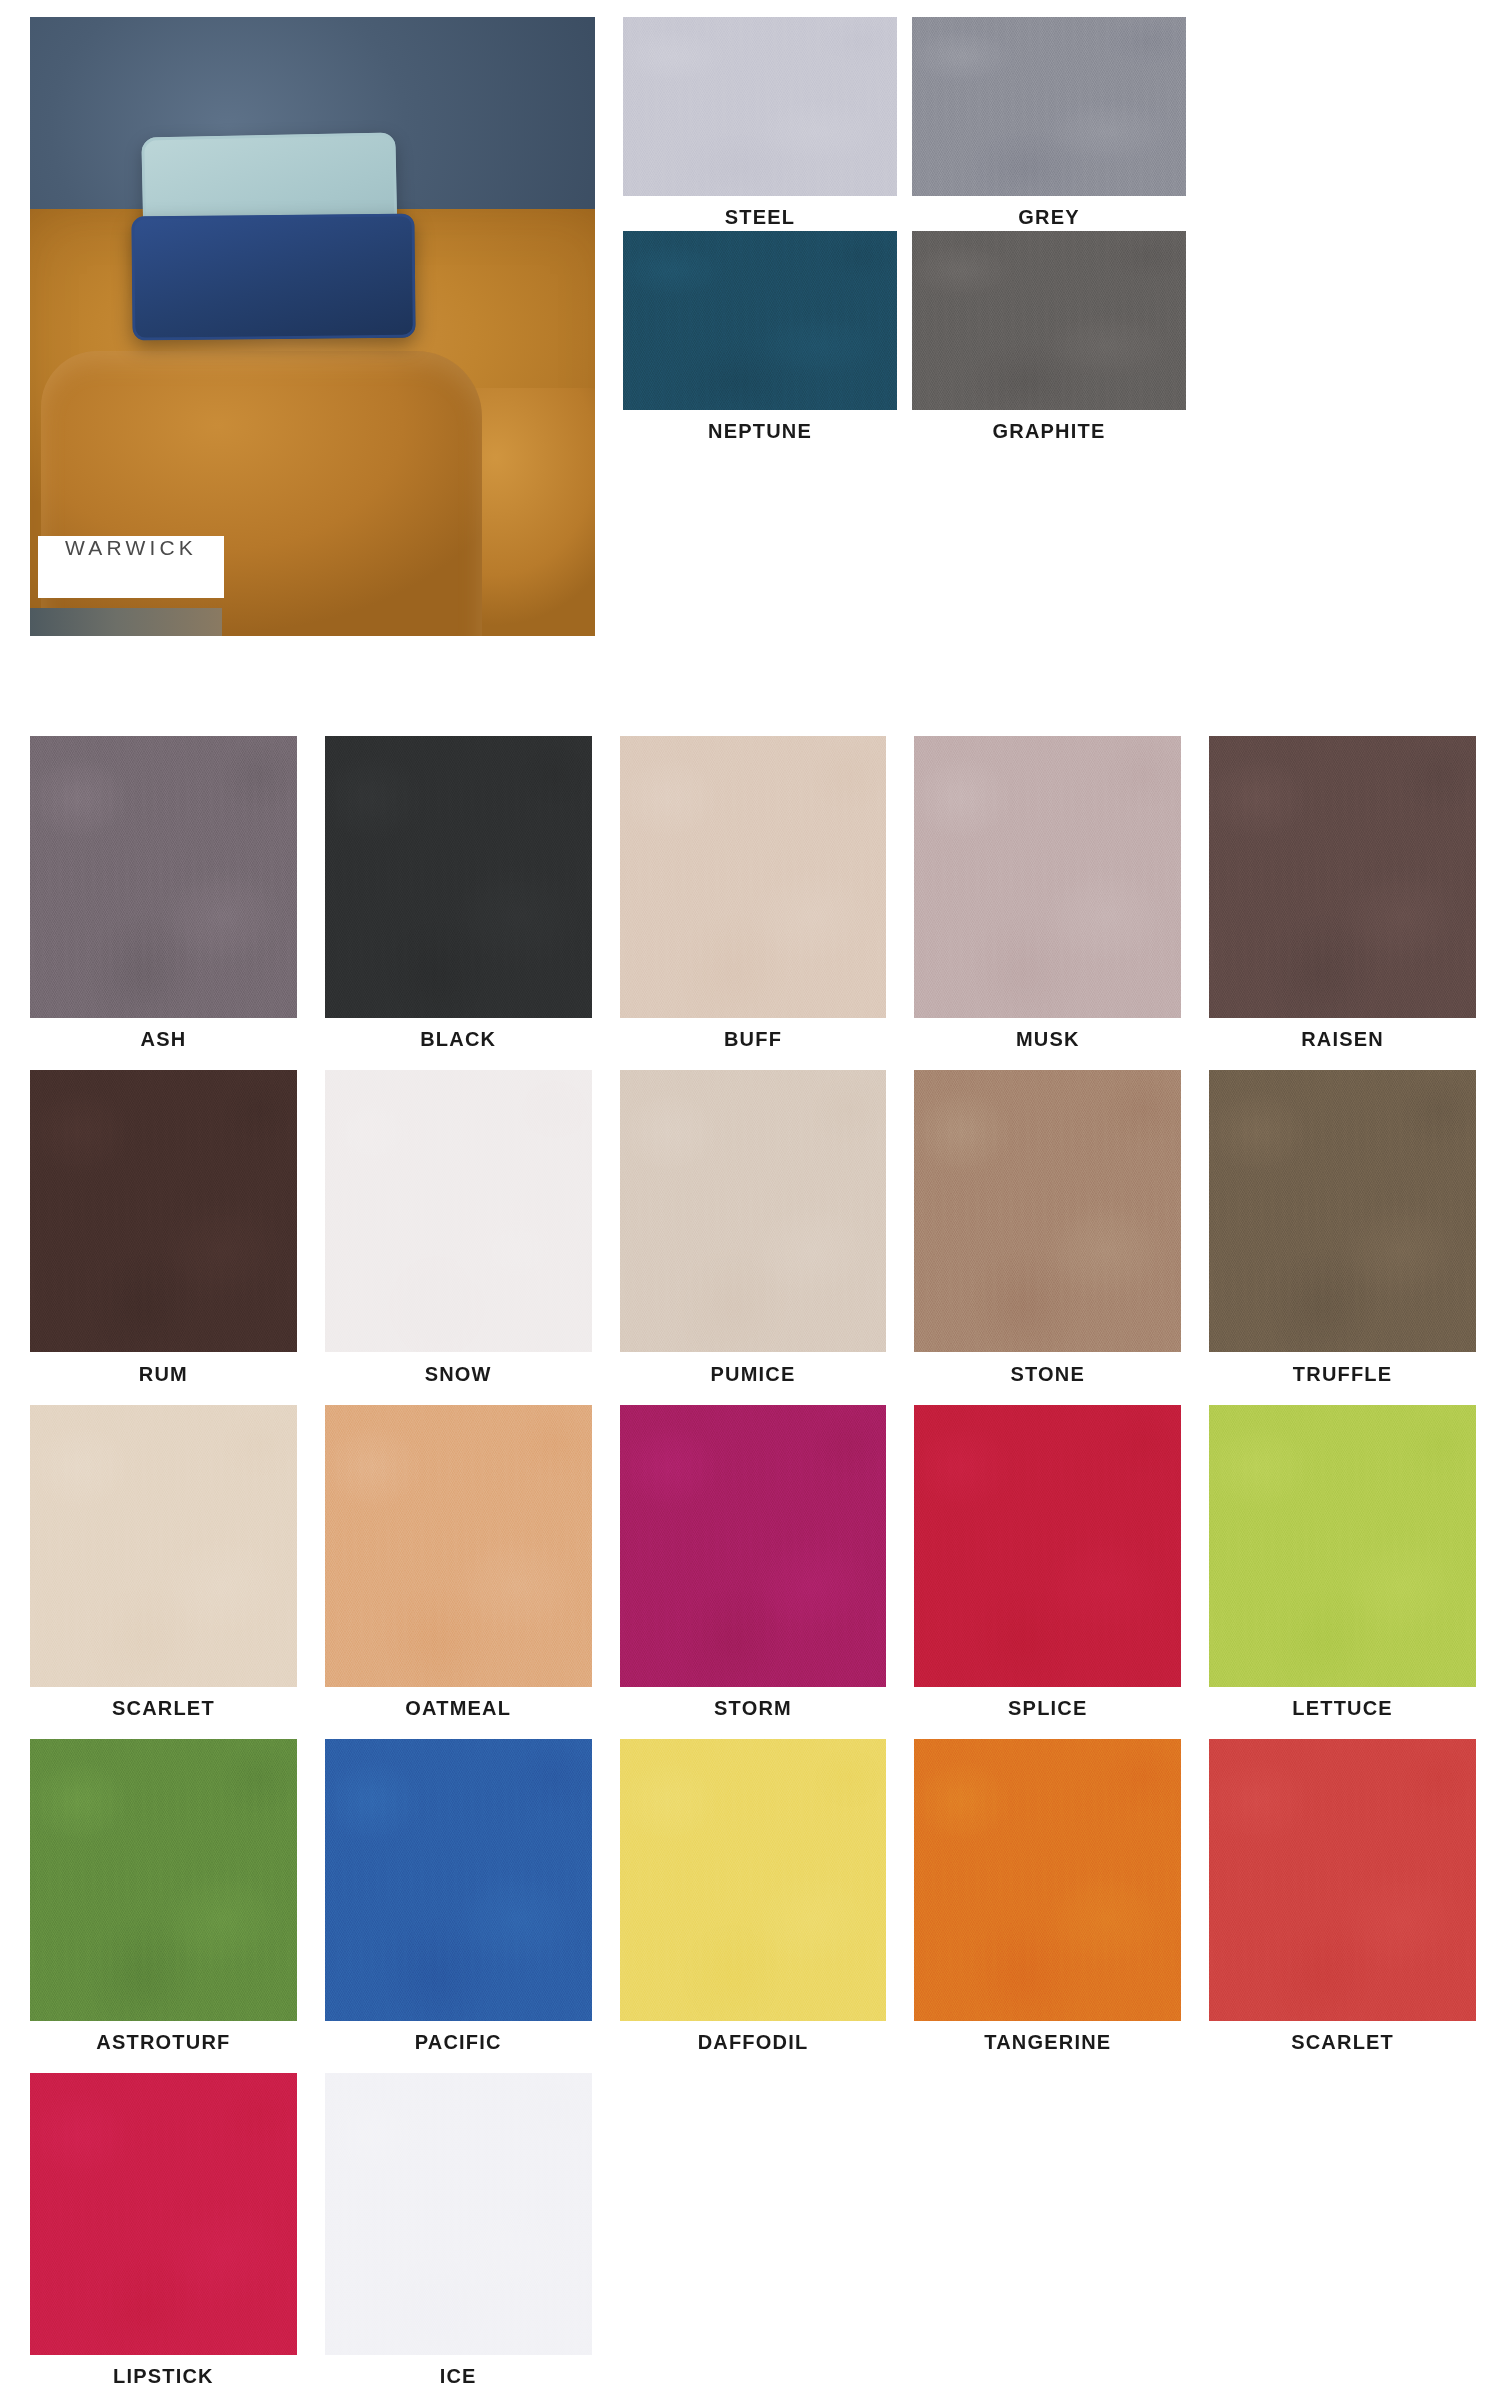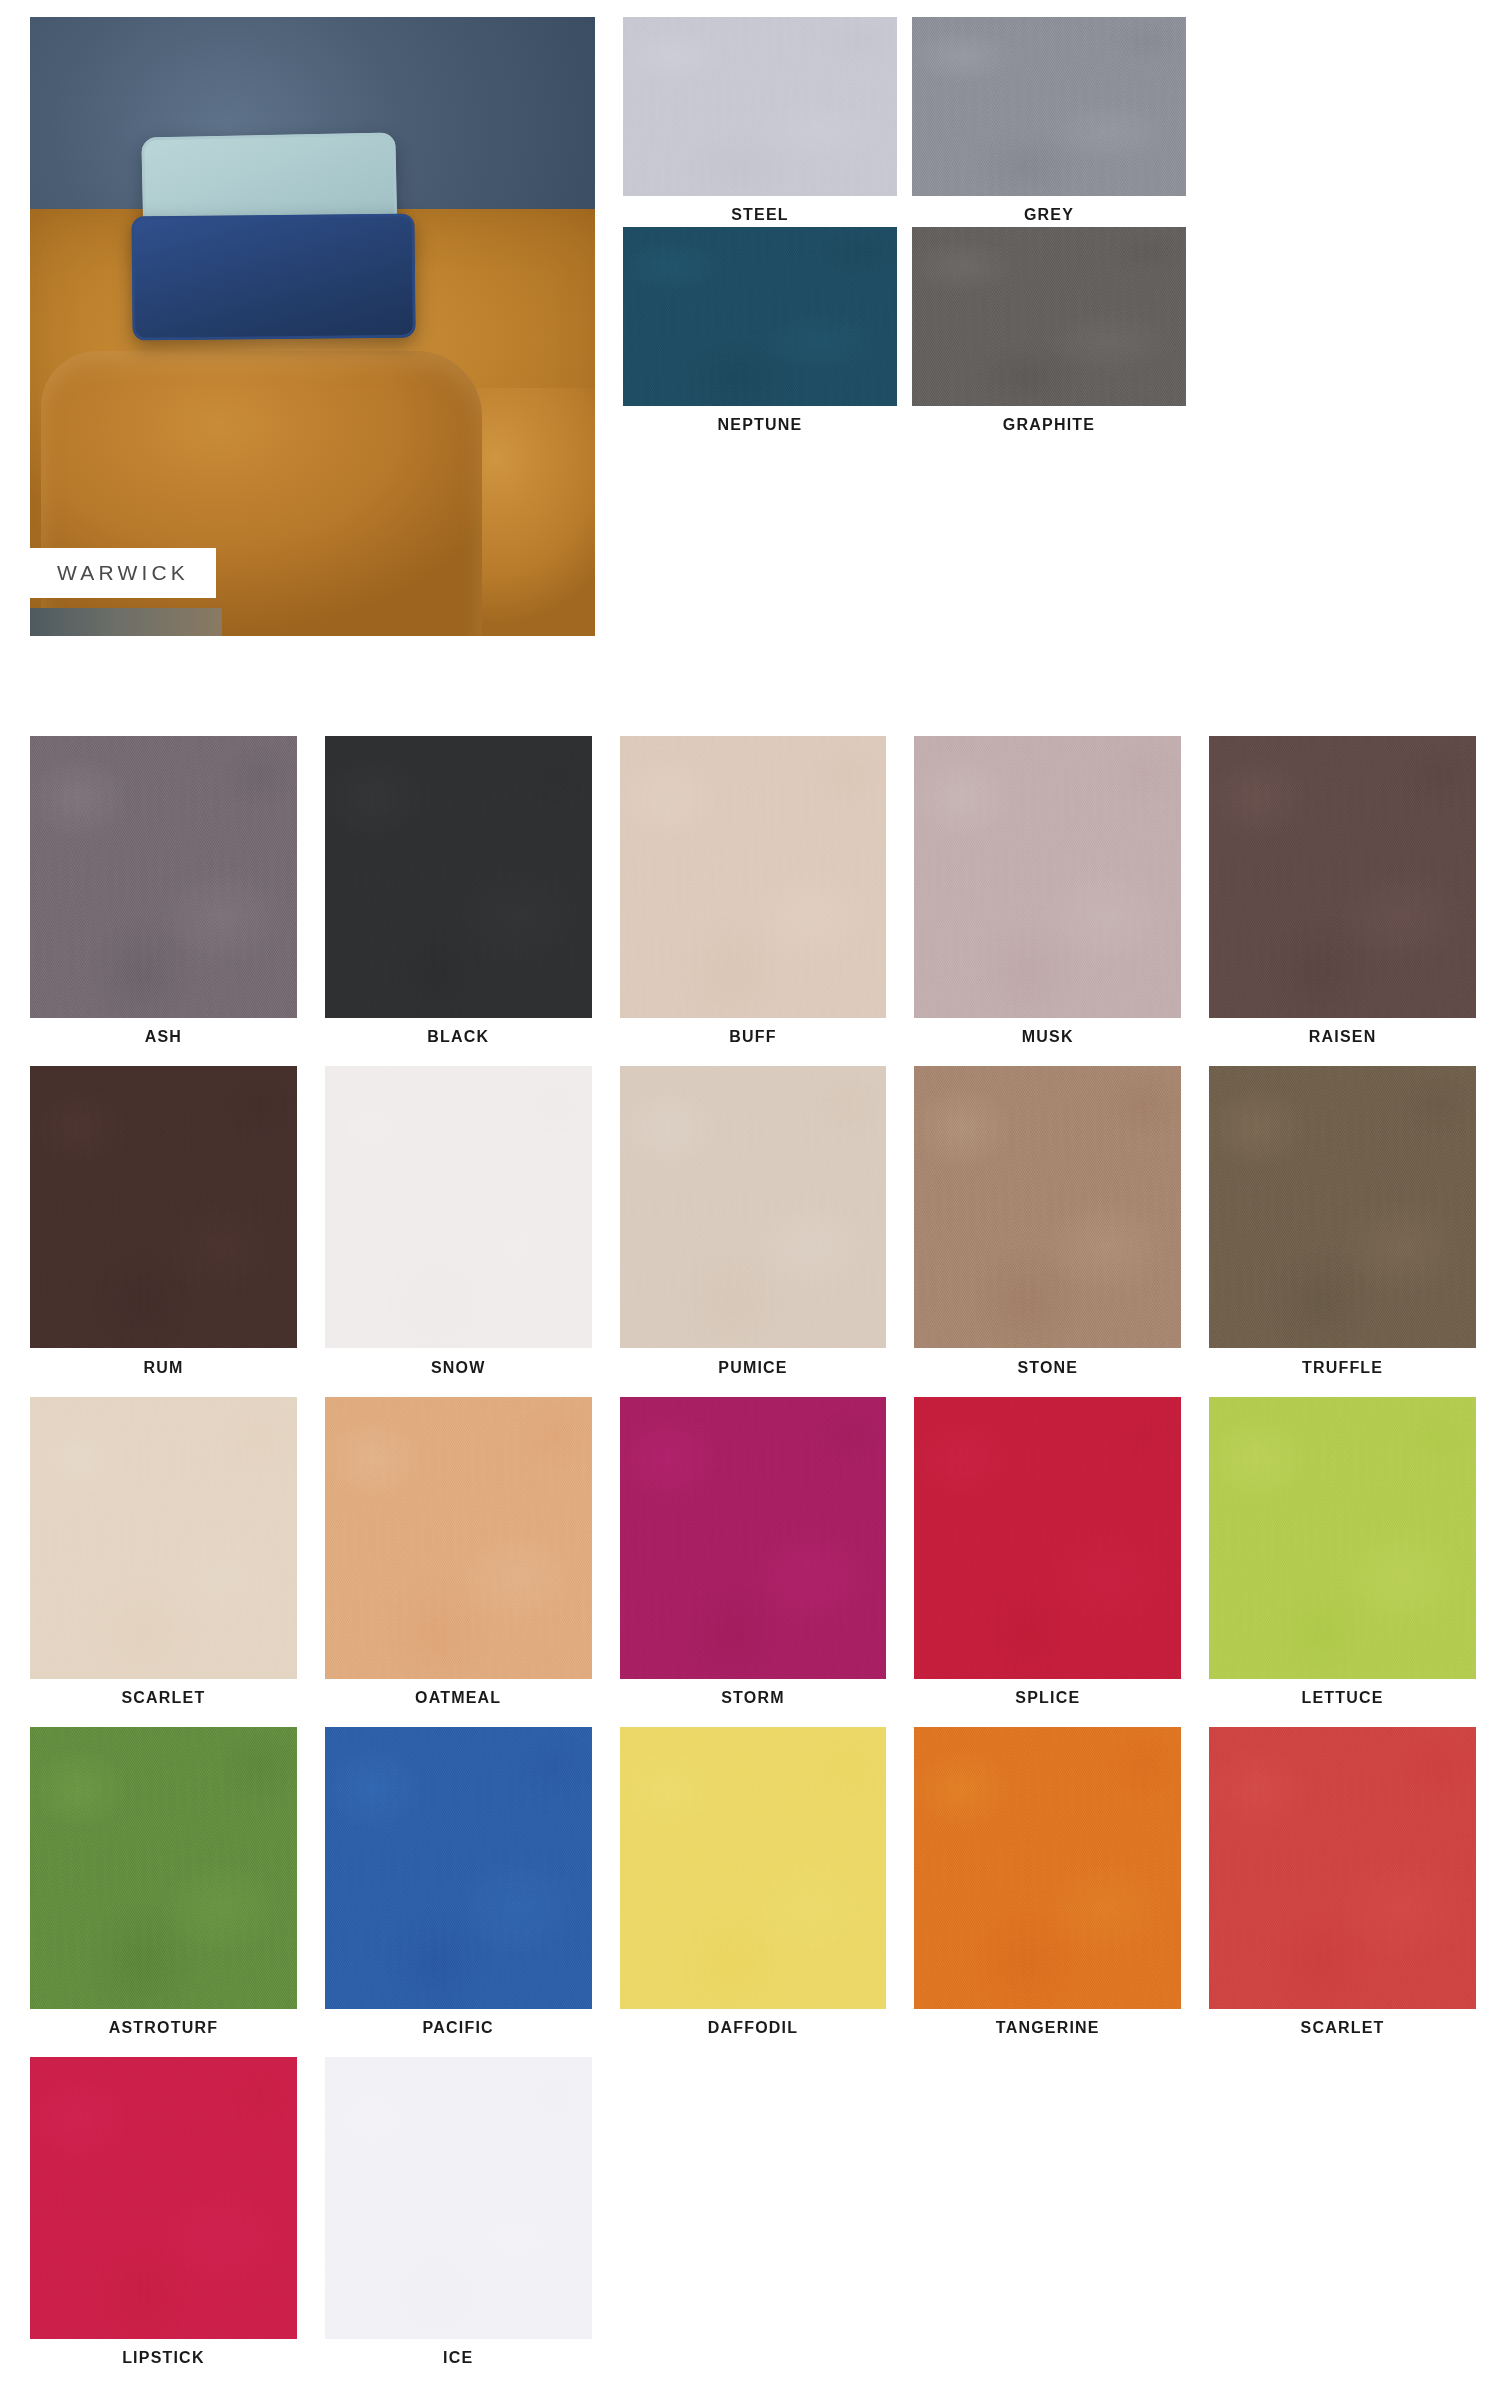--- a/index.html
+++ b/index.html
@@ -95,27 +95,26 @@
   }
   .hero-floor {
     position: absolute;
     left: 0; bottom: 0;
     width: 34%;
     height: 4.5%;
     background: linear-gradient(90deg, #4e5a60 0%, #6d6f68 45%, #8a7a62 100%);
   }
   .hero-logo {
     position: absolute;
-    left: 0;
+    left: 8px;
     bottom: 38px;
     width: 186px;
-    height: 50px;
+    height: 62px;
     background: #ffffff;
     display: flex;
-    align-items: center;
     justify-content: center;
   }
   .hero-logo span {
     font-family: "Liberation Sans", sans-serif;
     font-size: 21px;
     letter-spacing: 4.2px;
     color: #4a4a4a;
     font-weight: 400;
   }
 
@@ -152,21 +151,21 @@
       repeating-linear-gradient(57deg, rgba(255,255,255,0.035) 0 0.9px, rgba(0,0,0,0.028) 0.9px 1.9px),
       repeating-linear-gradient(123deg, rgba(255,255,255,0.028) 0 0.9px, rgba(0,0,0,0.022) 0.9px 1.9px);
     mix-blend-mode: overlay;
     opacity: 0.9;
   }
   .sw-top { height: 179px; }
   .lbl {
     text-align: center;
     font-family: "Liberation Sans", sans-serif;
     font-weight: bold;
-    font-size: 16px;
+    font-size: 20px;
     letter-spacing: 1.2px;
     color: #1a1a1a;
     padding-top: 11.3px;
     line-height: 1;
   }
 
   
   .main-grid {
     position: absolute;
     left: 30px;

